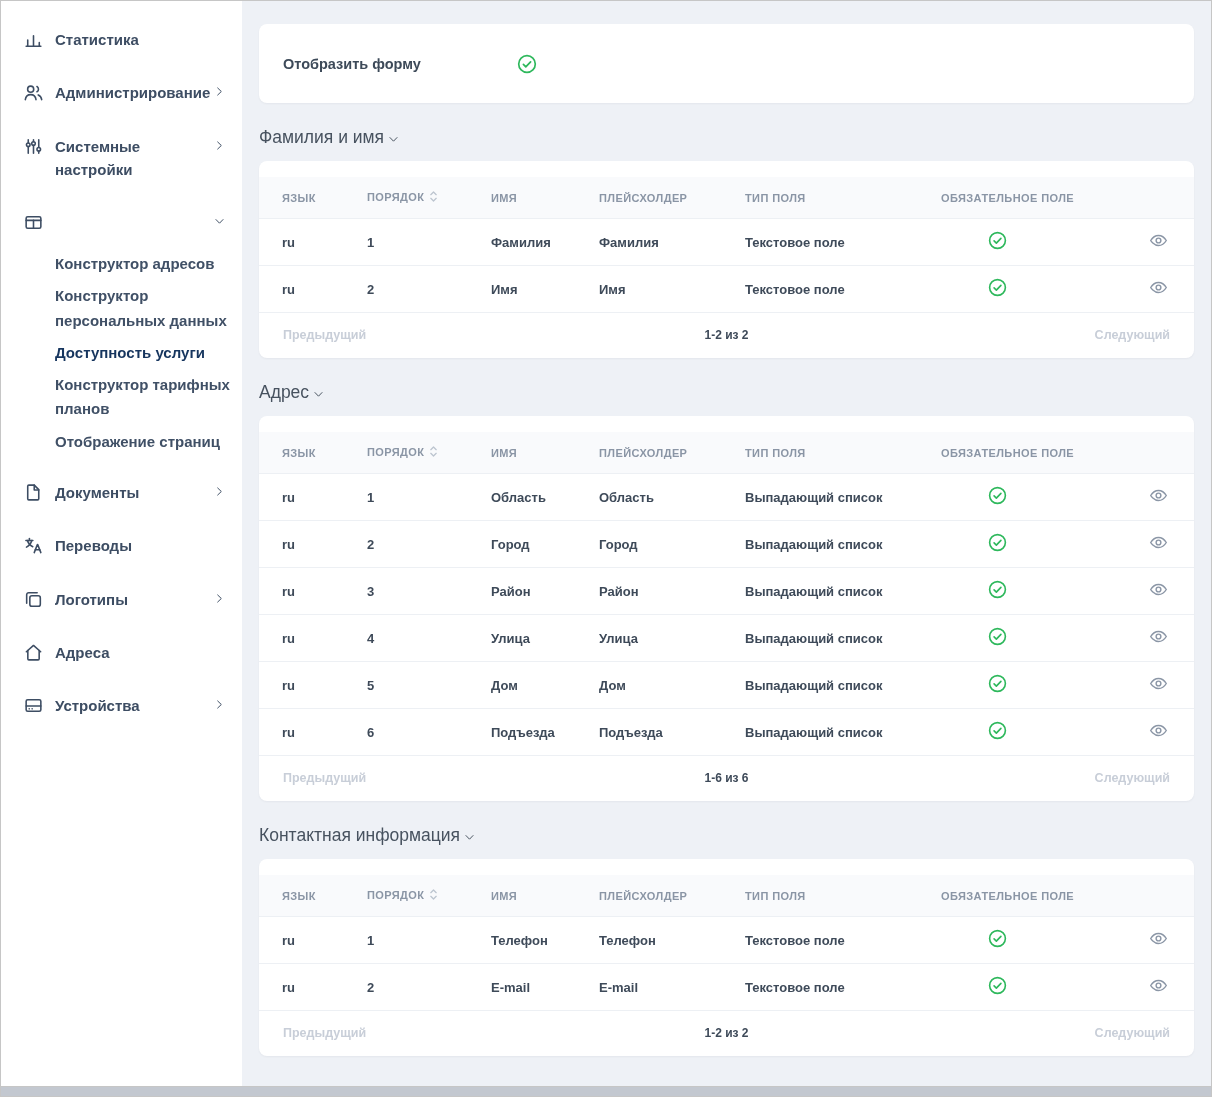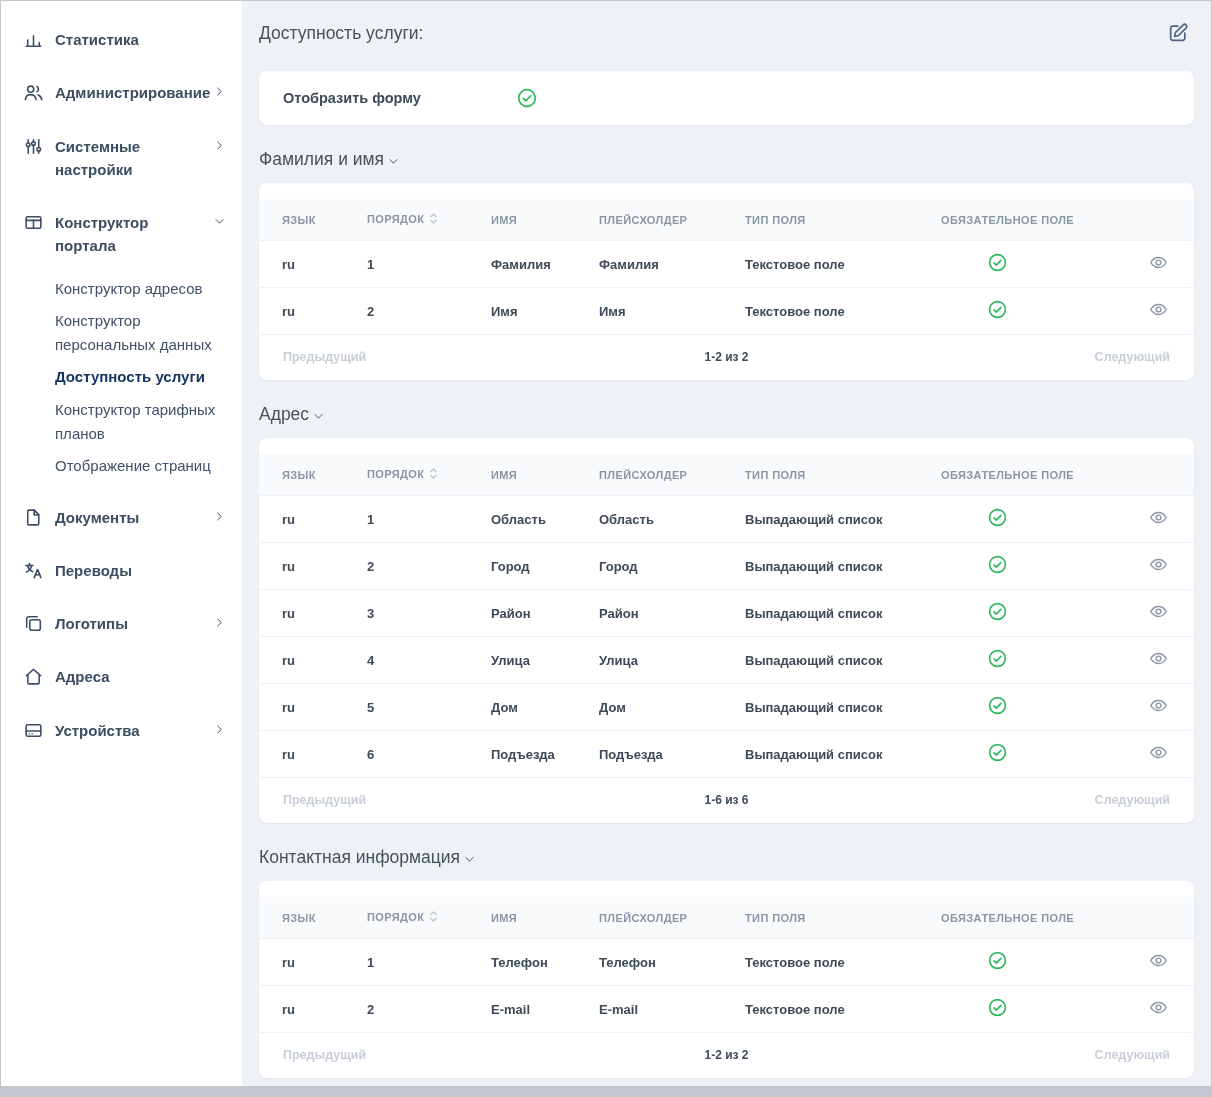--- a/index.html
+++ b/index.html
@@ -10,32 +10,32 @@
 
   
   .sidebar{width:241px;min-width:241px;background:#fff;padding:12px 10px 0 20px;overflow:hidden}
   .nav-item{display:flex;align-items:flex-start;padding:15px 6px 15px 2px;cursor:pointer}
   .nav-icon{width:22px;min-width:22px;height:22px;margin-right:10px;color:#3d4d63;padding-top:1px}
   .nav-icon svg{width:21px;height:21px;display:block}
   .nav-label{font-size:15px;font-weight:600;color:#3d4d63;line-height:1.55}
   .nav-chevron{margin-left:auto;color:#3d4d63;padding-top:4px}
   .nav-chevron svg{width:13px;height:13px;display:block}
   .nav-children{padding:0 0 8px 34px}
-  .nav-child{font-size:15px;color:#40506​6;color:#405066;line-height:1.62;padding:4px 0;cursor:pointer;font-weight:400}
+  .nav-child{font-size:15px;color:#40506​6;color:#405066;line-height:1.62;padding:4px 0;cursor:pointer;font-weight:700}
   .nav-child.active{color:#16355e;font-weight:700}
 
   
   .content{flex:1;padding:16px 17px 20px;overflow:hidden}
   .content-header{display:flex;align-items:flex-start;justify-content:space-between}
   .page-title{font-size:17.5px;font-weight:400;color:#47525f;padding-top:6px}
   .edit-btn{background:none;border:none;cursor:pointer;color:#54647e;padding:4px}
   .edit-btn svg{width:23px;height:23px;display:block}
 
   .card{background:#fff;border-radius:8px;box-shadow:0 1px 2px rgba(30,40,60,.05)}
-  .form-card{margin-top:23px;height:54px;display:flex;align-items:center;padding:8px 24px}
+  .form-card{margin-top:7px;height:79px;display:flex;align-items:center;padding:8px 24px}
   .form-label{width:234px;font-size:14.5px;font-weight:600;color:#3d4a59}
   .check-wrap{display:inline-flex}
   .check-wrap svg{width:20px;height:20px;display:block}
 
   .section-head{display:flex;align-items:center;gap:3px;margin:24px 0 13px;cursor:pointer;width:max-content}
   .section-title{font-size:17.5px;font-weight:400;color:#47525f}
   .section-chev{color:#47525f;display:flex;padding-top:3px}
   .section-chev svg{width:13px;height:13px;display:block}
 
   .table-card{padding-top:16px;overflow:hidden}
@@ -123,21 +123,20 @@
 
   <div class="nav-item-wrap">
     <div class="nav-item">
       <span class="nav-icon">
               <svg viewBox="0 0 20 20" fill="none" stroke="currentColor" stroke-width="1.5" stroke-linecap="round" stroke-linejoin="round">
                 <rect x="3" y="4.5" width="14" height="11" rx="1.5"></rect>
                 <path d="M3 8h14"></path>
                 <path d="M10 8v7.5"></path>
               </svg>
             </span>
-      <span class="nav-label">Конструктор портала</span>
       <span class="nav-chevron">
               <svg viewBox="0 0 20 20" fill="none" stroke="currentColor" stroke-width="1.5" stroke-linecap="round" stroke-linejoin="round">
                 <polyline points="4.6 7 10 12.6 15.4 7"></polyline>
               </svg>
             </span>
     </div>
     <div class="nav-children">
   <div class="nav-child">Конструктор адресов</div>
 
   <div class="nav-child">Конструктор персональных данных</div>
@@ -234,29 +233,20 @@
                 <polyline points="7.2 4.6 12.8 10 7.2 15.4"></polyline>
               </svg>
             </span>
     </div>
 
   </div>
 </nav>
   </aside>
 
   <main class="content">
-    <div class="content-header">
-      <h1 class="page-title">Доступность услуги:</h1>
-      <button class="edit-btn" id="edit-btn">
-          <svg viewBox="0 0 20 20" fill="none" stroke="currentColor" stroke-width="1.5" stroke-linecap="round" stroke-linejoin="round">
-            <path d="M9.5 4.5H5a1.8 1.8 0 00-1.8 1.8v8.7A1.8 1.8 0 005 16.8h8.7a1.8 1.8 0 001.8-1.8v-4.5"></path>
-            <path d="M14.1 3.3a1.85 1.85 0 012.6 2.6L10 12.6l-3.4.8.8-3.4z"></path>
-          </svg>
-        </button>
-    </div>
 
     <div class="card form-card">
       <span class="form-label">Отобразить форму</span>
       <span class="check-wrap" id="form-check">
           <svg viewBox="0 0 20 20" fill="none" stroke="#2eb85c" stroke-width="1.7" stroke-linecap="round" stroke-linejoin="round">
             <circle cx="10" cy="10" r="8.3"></circle>
             <path d="M6.4 10.4l2.4 2.4 4.8-5"></path>
           </svg>
         </span>
     </div>

